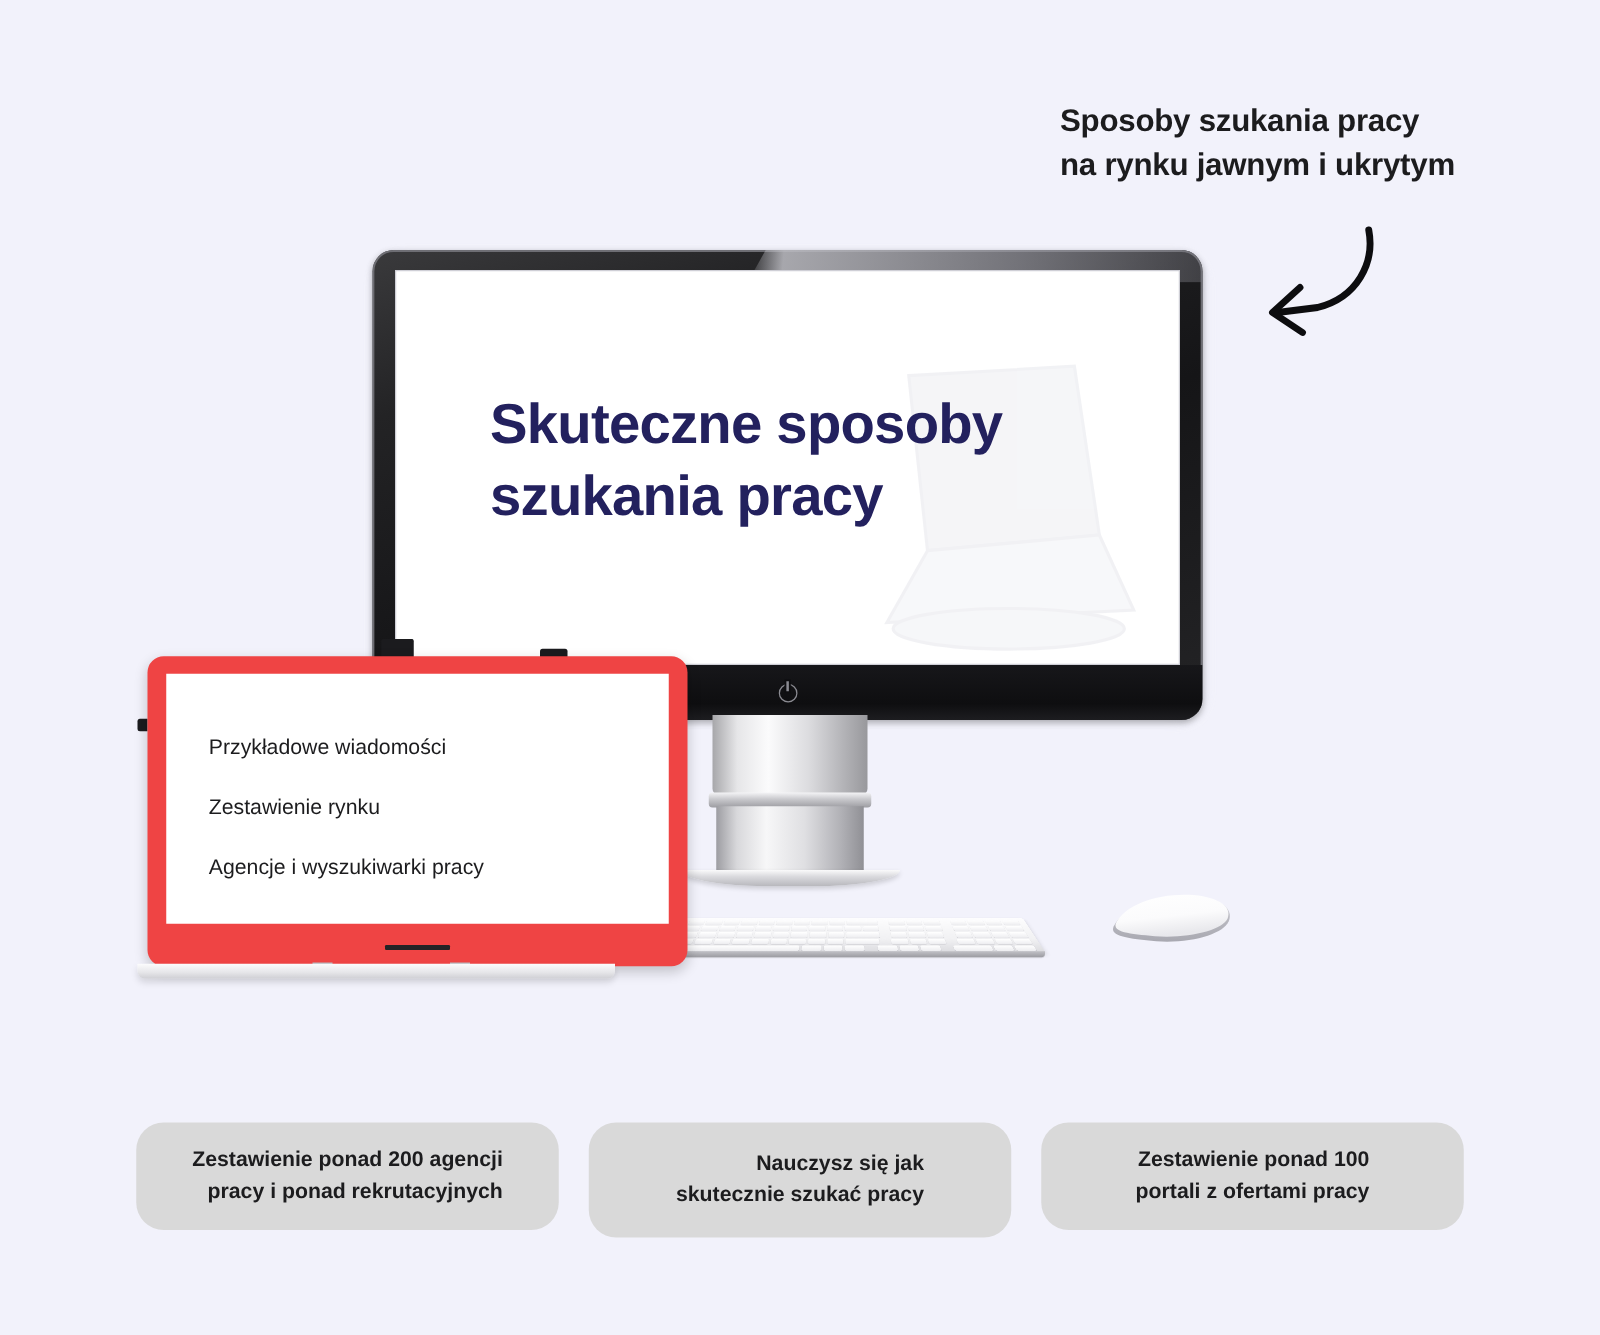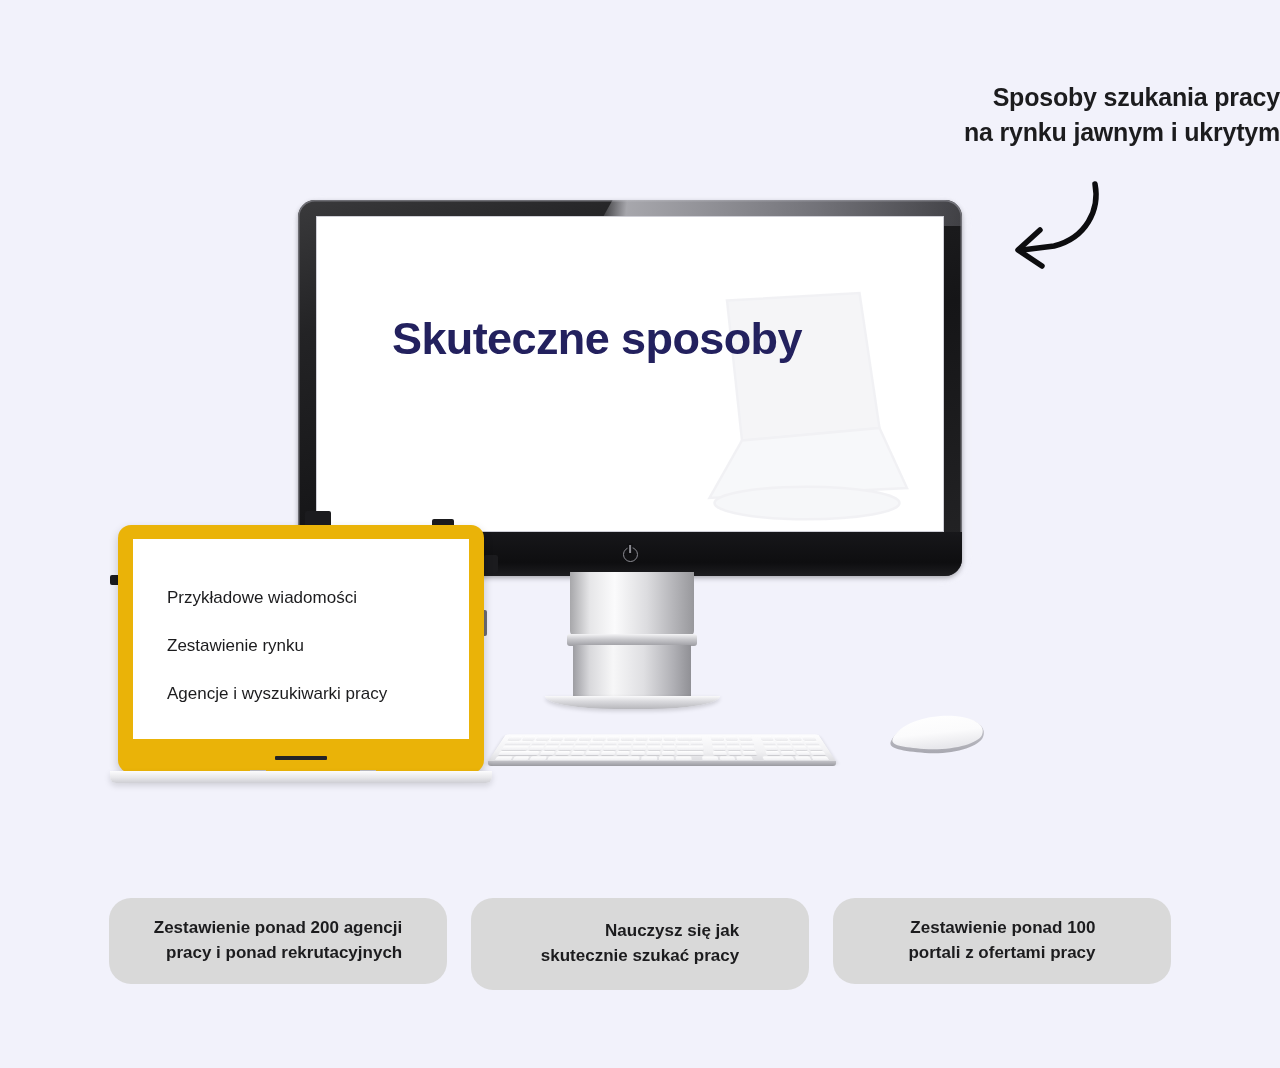--- a/index.html
+++ b/index.html
@@ -12,21 +12,21 @@
     overflow: hidden;
     position: relative;
   }
 
   
   .promo-heading {
     position: absolute;
     top: 80px;
     left: 848px;
     width: 432px;
-    text-align: right;
+    text-align: left;
     font-size: 25px;
     font-weight: bold;
     line-height: 1.38;
     color: #1c1c1e;
     letter-spacing: -0.2px;
   }
   .promo-heading .line { display: block; white-space: nowrap; }
 
   .curved-arrow {
     position: absolute;
@@ -216,22 +216,22 @@
   
   .laptop {
     position: absolute;
     left: 110px;
     top: 525px;
     width: 382px;
     height: 268px;
   }
   .laptop-outer {
     position: absolute;
-    left: 8px; top: 0; width: 366px; height: 248px;
-    background: #eab308;
+    left: 8px; top: 0; width: 432px; height: 248px;
+    background: #ef4444;
     border-radius: 13px;
     box-shadow: 0 4px 10px rgba(0,0,0,.20);
     padding-left: 31px;
   }
   .laptop-screen {
     position: absolute;
     left: 15px; top: 14px; right: 15px; bottom: 34px;
     background: #ffffff;
   }
   .laptop-list {
@@ -358,20 +358,21 @@
       <svg class="screen-watermark" viewBox="0 0 200 200">
         <g fill="#dfe0e8" stroke="#d2d3dd" stroke-width="2">
           <path d="M44 18 L150 12 L166 120 L56 130 Z"></path>
           <path d="M56 130 L166 120 L188 168 L30 176 Z" fill="#e8e9ef"></path>
           <ellipse cx="108" cy="180" rx="74" ry="13" fill="#e4e5ec"></ellipse>
         </g>
       </svg>
 
       <div class="screen-title">
         <span class="line">Skuteczne sposoby</span>
+        <span class="line">szukania pracy</span>
       </div>
     </div>
 
     <div class="monitor-chin">
       <span class="power-icon"></span>
     </div>
   </div>
 </div>
 
 <div class="stand-neck"></div>

